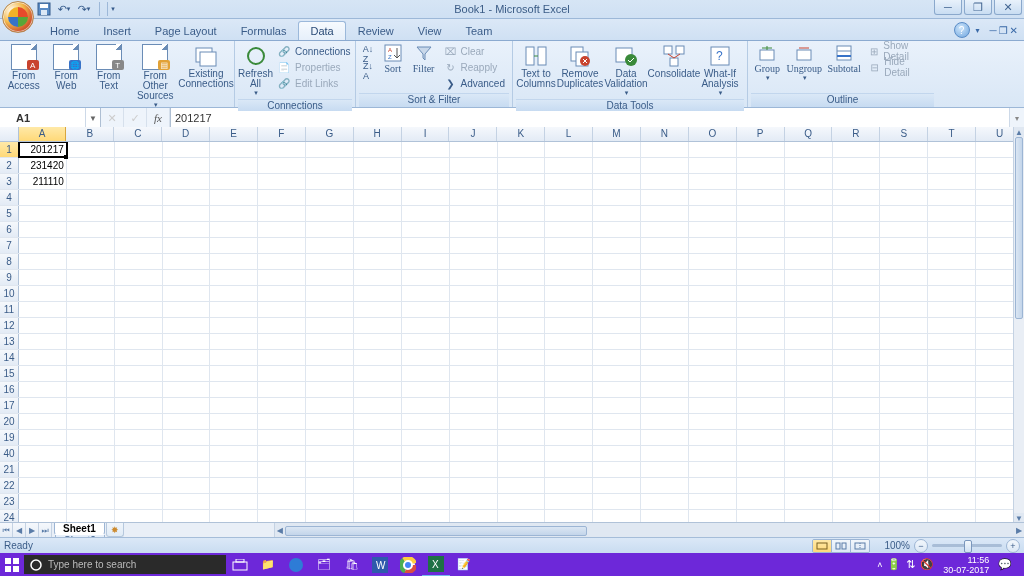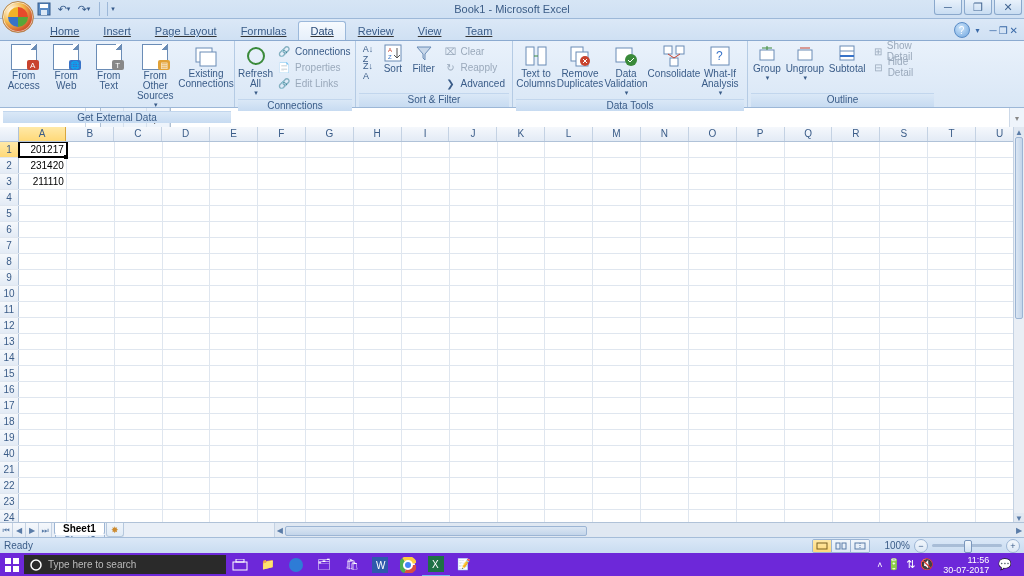--- a/index.html
+++ b/index.html
@@ -8,36 +8,36 @@
   .office-btn { width: 30px; height: 30px; border-radius: 50%; background: radial-gradient(circle at 30% 30%, #fff, #f3b94a 40%, #d15a2e 70%, #b73b1e); position: absolute; top: 1px; left: 2px; border: 1px solid #b58850; box-shadow: inset 0 0 0 1px rgba(255,255,255,.6); z-index: 10; cursor: pointer; overflow: hidden; }
   .office-btn::before { content: ""; position: absolute; inset: 5px; border-radius: 50%; background: conic-gradient(#e74a2b 0 90deg,#58a738 90deg 180deg,#3873c8 180deg 270deg,#f2b228 270deg 360deg); }
   .qat { margin-left: 36px; display: flex; align-items: center; gap: 4px; height: 100%; }
   .qat-item { width: 16px; height: 16px; display: flex; align-items: center; justify-content: center; color: #355a8a; cursor: pointer; }
   .qat-sep { width: 1px; height: 14px; background: #9db8d8; margin: 0 3px; }
   .qat-end { width: 10px; height: 14px; border-left: 1px solid #9db8d8; display: flex; align-items: center; justify-content: center; }
   .title-text { position: absolute; left: 50%; transform: translateX(-50%); color: #3b5c86; font-size: 11px; }
   .win-controls { position: absolute; right: 2px; top: 0; display: flex; gap: 2px; }
   .win-btn { width: 26px; height: 14px; border: 1px solid #8aa8cc; border-top: none; background: linear-gradient(#e8f1fb,#c9ddf2); border-radius: 0 0 3px 3px; display: flex; align-items: center; justify-content: center; cursor: pointer; color: #436692; }
   
-  .tabstrip { height: 21px; background: linear-gradient(#dbe8f7,#cfe0f3); display: flex; align-items: flex-end; padding-left: 38px; border-bottom: 1px solid #8baad0; position: relative; text-decoration: underline; }
+  .tabstrip { height: 21px; background: linear-gradient(#dbe8f7,#cfe0f3); display: flex; align-items: flex-end; padding-left: 38px; border-bottom: 1px solid #8baad0; position: relative; }
   .tab { padding: 3px 11px 3px; color: #3a5c88; cursor: pointer; border: 1px solid transparent; border-bottom: none; border-radius: 3px 3px 0 0; }
   .tab.active { background: linear-gradient(#f6fafe,#e6effa); border-color: #9bb8da; color: #2a4a76; }
   .tabstrip-right { position: absolute; right: 6px; bottom: 2px; display: flex; gap: 6px; align-items: center; color: #3a6aa8; }
   .help-circ { width: 14px; height: 14px; border-radius: 50%; background: radial-gradient(circle at 40% 35%,#cfe6fb,#6ea5de); border: 1px solid #5a8cc6; display: flex; align-items: center; justify-content: center; color: #fff; font-size: 10px; cursor: pointer; }
   
   .ribbon { height: 66px; background: linear-gradient(#e9f1fb,#d9e7f6); border-bottom: 1px solid #9cb7d7; display: flex; }
   .group { border-right: 1px solid #b5cbe4; display: flex; flex-direction: column; padding: 1px 3px 0; }
   .group .row { display: flex; align-items: flex-start; gap: 1px; flex: 1; }
   .group-label { height: 13px; font-size: 10px; color: #3a5c88; text-align: center; background: linear-gradient(#dae8f7,#c7dbf1); border-top: 1px solid #c2d6ed; position: relative; }
   .bigbtn { display: flex; flex-direction: column; align-items: center; width: 42px; padding: 2px 0; cursor: pointer; border-radius: 3px; }
   .bigbtn svg, .bigbtn .ico { width: 24px; height: 24px; }
   .bigbtn .cap { font-size: 10px; color: #3a5c88; text-align: center; line-height: 10px; margin-top: 1px; }
   .medbtn { display: flex; flex-direction: column; align-items: center; width: 36px; padding: 2px 2px; cursor: pointer; border-radius: 3px; }
   .medbtn .ico { width: 18px; height: 18px; }
-  .medbtn .cap { font-size: 10px; color: #3a5c88; text-align: center; line-height: 10px; margin-top: 2px; }
+  .medbtn .cap { font-size: 10px; color: #3a5c88; text-align: center; line-height: 10px; margin-top: 2px; font-family: Liberation Serif, serif; }
   .smallbtn { display: flex; align-items: center; gap: 3px; height: 16px; padding: 0 4px; font-size: 10px; color: #3a5c88; cursor: pointer; border-radius: 2px; }
   .smallbtn.disabled { color: #9aa9bb; cursor: default; }
   .smallbtn .ico { width: 14px; height: 12px; display: flex; align-items: center; justify-content: center; }
   .stack { display: flex; flex-direction: column; gap: 0; justify-content: flex-start; padding-top: 1px; }
   .i-doc { width: 20px; height: 24px; background: #fff; border: 1px solid #6a8cb6; position: relative; }
   .i-doc::after { content: ""; position: absolute; right: -1px; top: -1px; width: 6px; height: 6px; background: linear-gradient(135deg,#fff 49%,#6a8cb6 50%); }
   .i-badge { position: absolute; bottom: -1px; right: -3px; width: 12px; height: 10px; border-radius: 2px; font-size: 8px; color: #fff; display: flex; align-items: center; justify-content: center; }
   .dd::after { content: "▾"; font-size: 7px; margin-left: 1px; color: #3a5c88; }
   
   .fbar { height: 20px; border-bottom: 1px solid #aebfd3; display: flex; align-items: stretch; background: #eef4fb; }
@@ -174,21 +174,20 @@
         <div class="cap">From Other<br>Sources</div>
       </div>
       <div class="bigbtn" style="width:50px">
         <div class="ico"><svg width="24" height="24">
               <rect x="2" y="4" width="16" height="14" fill="#fff" stroke="#6a8cb6"></rect>
               <rect x="6" y="8" width="16" height="14" fill="#fff" stroke="#6a8cb6"></rect>
             </svg></div>
         <div class="cap">Existing<br>Connections</div>
       </div>
     </div>
-    <div class="group-label">Get External Data</div>
   </div>
 
   <div class="group" style="width:114px">
     <div class="row">
       <div class="bigbtn dd" style="width:38px">
         <svg width="24" height="24">
             <circle cx="12" cy="12" r="8" fill="none" stroke="#3a8a3a" stroke-width="2"></circle>
             <path d="M12 4 L15 7 L12 4 L9 7" fill="#3a8a3a"></path>
           </svg>
         <div class="cap">Refresh<br>All</div>
@@ -783,21 +782,21 @@
         <div class="cell"></div>
         <div class="cell"></div>
         <div class="cell"></div>
         <div class="cell"></div>
         <div class="cell"></div>
         <div class="cell"></div>
         <div class="cell"></div>
         <div class="cell"></div>
       </div>
       <div class="row-line">
-        <div class="rh">18</div>
+        <div class="rh">20</div>
         <div class="cell"></div>
         <div class="cell"></div>
         <div class="cell"></div>
         <div class="cell"></div>
         <div class="cell"></div>
         <div class="cell"></div>
         <div class="cell"></div>
         <div class="cell"></div>
         <div class="cell"></div>
         <div class="cell"></div>

